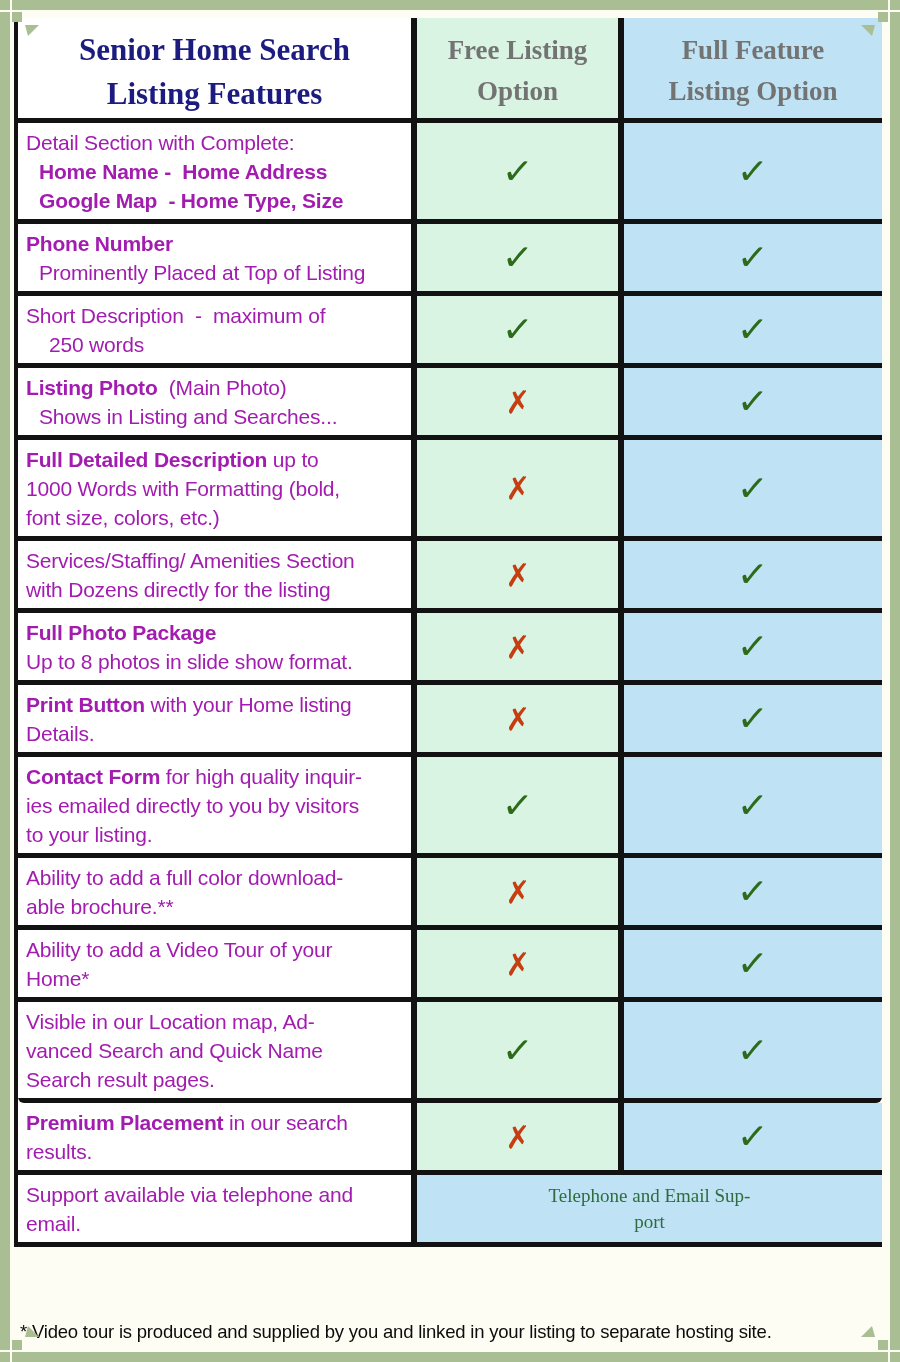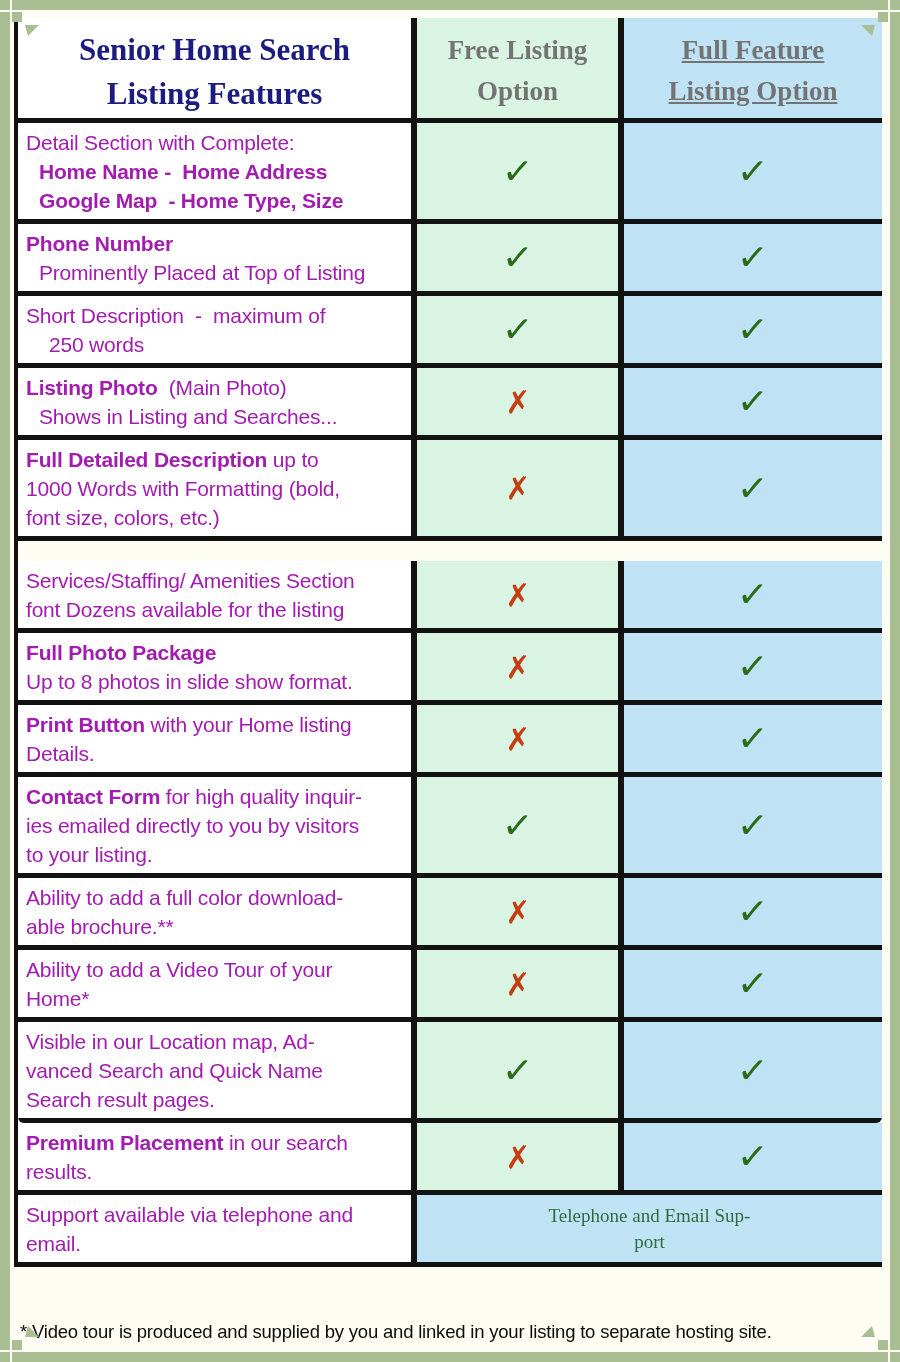--- a/index.html
+++ b/index.html
@@ -61,21 +61,21 @@
     color:var(--navy);font-family:"Liberation Serif",serif;font-weight:bold;
     font-size:31px;line-height:44px;text-align:center;padding-top:10px;
     white-space:pre-line;
   }
   .free-header,.full-header{
     font-family:"Liberation Serif",serif;font-weight:bold;color:#737373;
     font-size:27px;line-height:41px;text-align:center;padding-top:12px;
     white-space:pre-line;
   }
   .free-header{width:207px;background:var(--mint);border-right:6px solid var(--line);}
-  .full-header{flex:1;background:var(--blue);text-decoration:underline;}
+  .full-header{flex:1;background:var(--blue);}
 
   .fline{min-height:29px;}
   .ind1{padding-left:13px;}
   .ind2{padding-left:23px;}
   .b{font-weight:700;margin-top:9px;}
 
   .mark{font-family:"DejaVu Sans",sans-serif;font-weight:bold;display:block;}
   .mark.check{color:var(--check);font-size:37px;transform:rotate(4deg);}
   .mark.cross{color:var(--cross);font-size:31px;transform:rotate(-3deg);}
 
@@ -151,22 +151,22 @@
         </div>
         <div class="row" style="min-height: 99px;">
           <div class="cell features-cell"><div class="fline"><span class="b">Full Detailed Description</span><span> up to</span></div><div class="fline"><span>1000 Words with Formatting (bold,</span></div><div class="fline"><span>font size, colors, etc.)</span></div></div>
           <div class="cell free-cell">
             <span class="mark cross">✗</span>
           </div>
           <div class="cell full-cell">
             <span class="mark check">✓</span>
           </div>
         </div>
-        <div class="row" style="min-height: 70px; margin-top: 20px;">
-          <div class="cell features-cell"><div class="fline"><span>Services/Staffing/ Amenities Section</span></div><div class="fline"><span>font Dozens available for the listing</span></div></div>
+        <div class="row" style="min-height: 70px;">
+          <div class="cell features-cell"><div class="fline"><span>Services/Staffing/ Amenities Section</span></div><div class="fline"><span>with Dozens directly for the listing</span></div></div>
           <div class="cell free-cell">
             <span class="mark cross">✗</span>
           </div>
           <div class="cell full-cell">
             <span class="mark check">✓</span>
           </div>
         </div>
         <div class="row" style="min-height: 70px;">
           <div class="cell features-cell"><div class="fline"><span class="b">Full Photo Package</span></div><div class="fline"><span>Up to 8 photos in slide show format.</span></div></div>
           <div class="cell free-cell">

